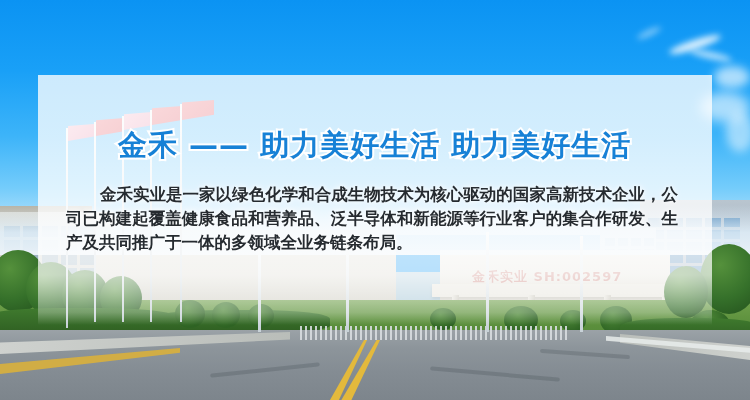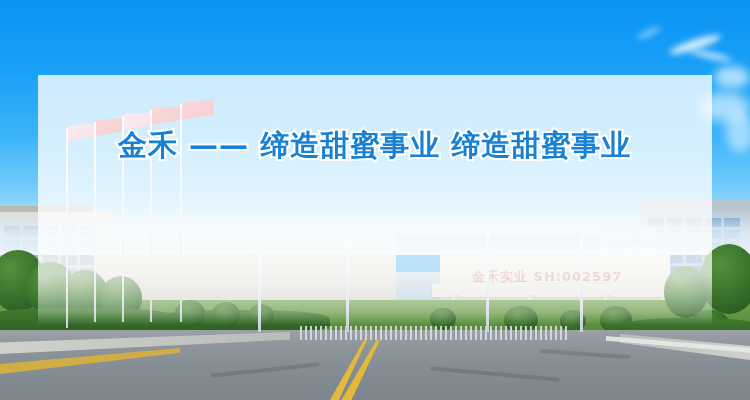--- a/index.html
+++ b/index.html
@@ -408,15 +408,16 @@
   <div class="pole" style="left:180px;top:104px;height:218px;"></div>
   <div class="flag" style="left:182px;top:100px;width:32px;height:20px;"></div>
 
   <div class="pole" style="left:346px;top:240px;height:92px;width:3px;"></div>
   <div class="pole" style="left:486px;top:232px;height:100px;width:3px;"></div>
   <div class="pole" style="left:580px;top:236px;height:96px;width:3px;"></div>
   <div class="pole" style="left:258px;top:248px;height:84px;width:3px;"></div>
 
   <div class="panel"></div>
 
-  <div class="headline">金禾 —— 缔造甜蜜事业 缔造甜蜜事业</div>
+  <div class="headline">金禾 —— 助力美好生活 助力美好生活</div>
+  <div class="body-copy">金禾实业是一家以绿色化学和合成生物技术为核心驱动的国家高新技术企业，公司已构建起覆盖健康食品和营养品、泛半导体和新能源等行业客户的集合作研发、生产及共同推广于一体的多领域全业务链条布局。</div>
 
 </div>
 
 </body></html>

